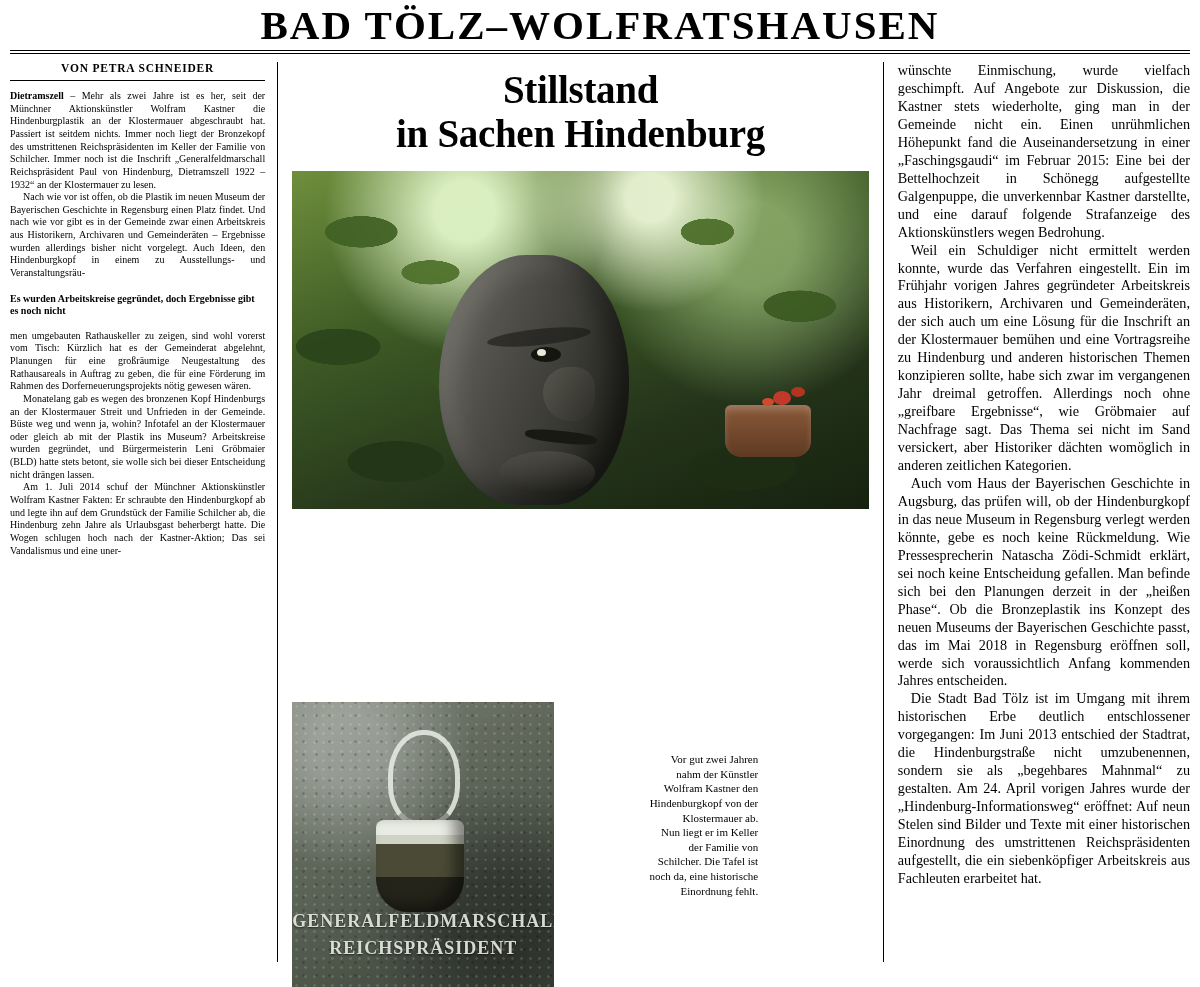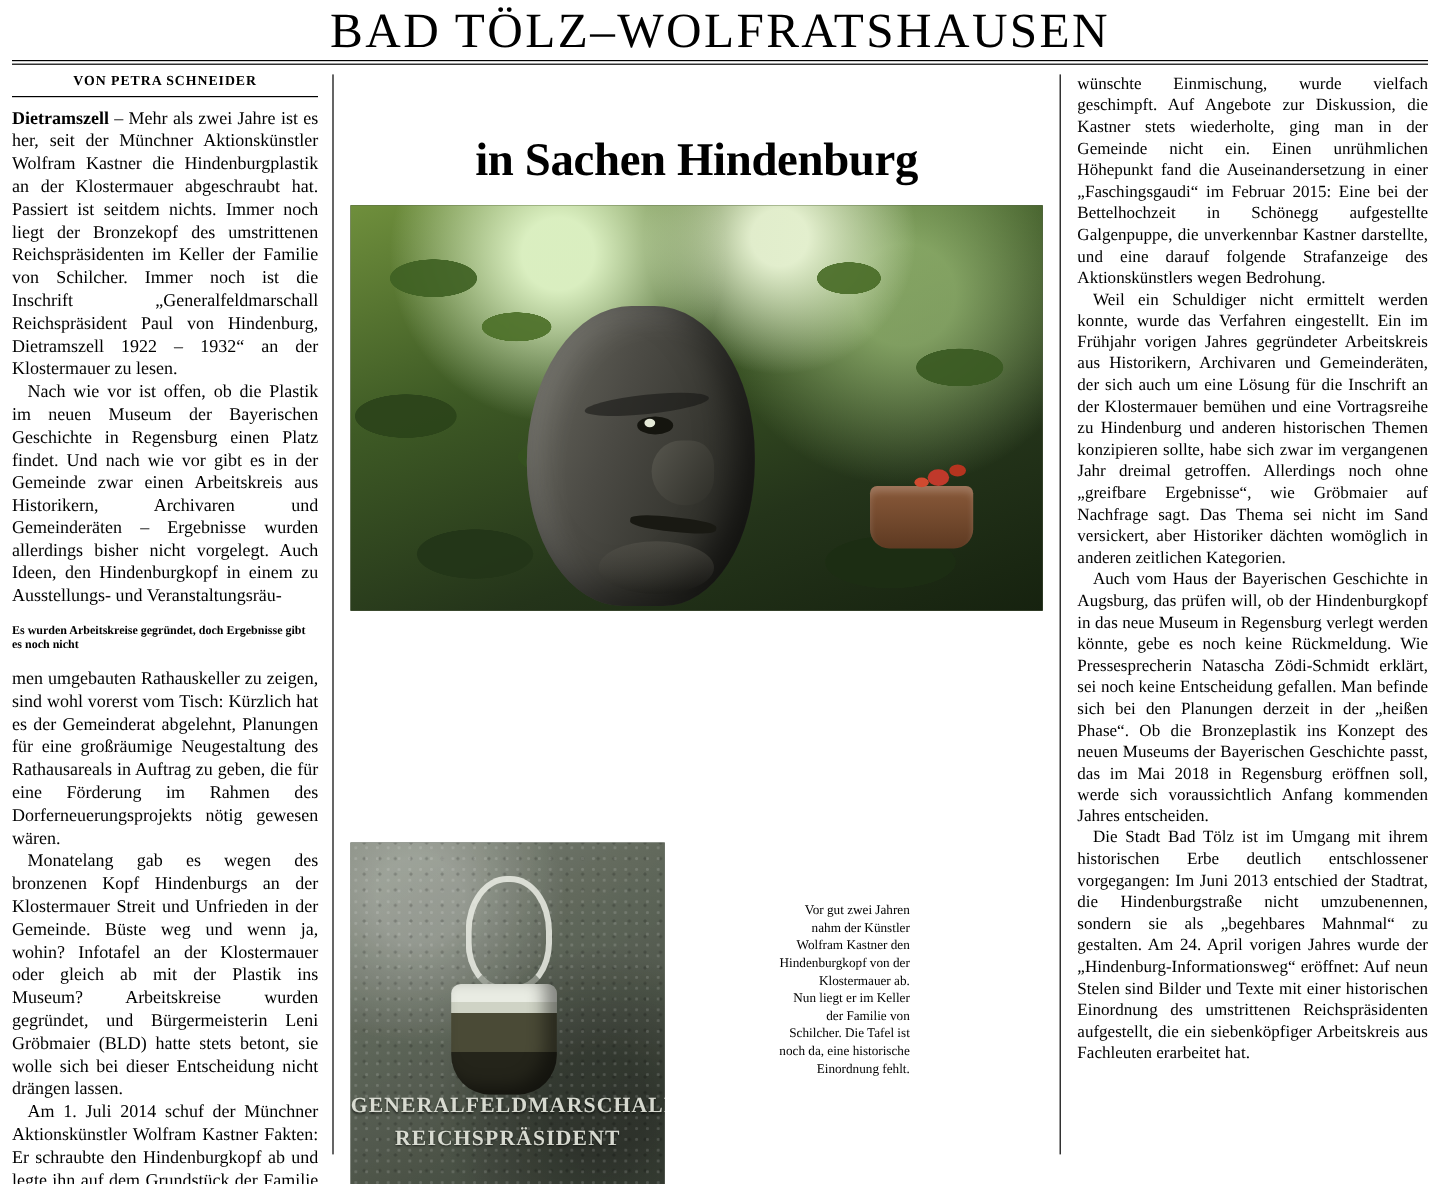--- a/index.html
+++ b/index.html
@@ -25,21 +25,21 @@
 
   
   .masthead {
     text-align: center;
     padding-top: 4px;
   }
   .masthead-title {
     font-family: "Liberation Serif", serif;
     font-size: 41px;
     letter-spacing: 2px;
-    font-weight: 400;
+    font-weight: 700;
     line-height: 1.05;
     white-space: nowrap;
   }
   .masthead-rule {
     border-bottom: 1px solid #000;
     margin: 3px 0 0 0;
   }
   .masthead-line2 {
     display: flex;
     align-items: baseline;
@@ -109,21 +109,21 @@
     font-variant: small-caps;
     letter-spacing: 0.8px;
     font-weight: bold;
     text-align: center;
     padding-bottom: 6px;
     border-bottom: 1px solid #000;
     margin-bottom: 9px;
     font-family: "Liberation Serif", serif;
   }
   p.body {
-    font-size: 15px;
+    font-size: 10px;
     line-height: 1.265;
     text-align: justify;
     margin: 0;
     hyphens: auto;
     -webkit-hyphens: auto;
     text-justify: inter-word;
   }
   p.body + p.body {
     text-indent: 13px;
   }
@@ -340,21 +340,21 @@
 
       <div class="subhead">Es wurden Arbeitskreise gegründet, doch Ergebnisse gibt es noch nicht</div>
 
       <p class="body">men umgebauten Rathauskeller zu zeigen, sind wohl vorerst vom Tisch: Kürzlich hat es der Gemeinderat abgelehnt, Planungen für eine großräumige Neugestaltung des Rathausareals in Auftrag zu geben, die für eine Förderung im Rahmen des Dorferneuerungsprojekts nötig gewesen wären.</p>
       <p class="body">Monatelang gab es wegen des bronzenen Kopf Hindenburgs an der Klostermauer Streit und Unfrieden in der Gemeinde. Büste weg und wenn ja, wohin? Infotafel an der Klostermauer oder gleich ab mit der Plastik ins Museum? Arbeitskreise wurden gegründet, und Bürgermeisterin Leni Gröbmaier (BLD) hatte stets betont, sie wolle sich bei dieser Entscheidung nicht drängen lassen.</p>
       <p class="body">Am 1. Juli 2014 schuf der Münchner Aktionskünstler Wolfram Kastner Fakten: Er schraubte den Hindenburgkopf ab und legte ihn auf dem Grundstück der Familie Schilcher ab, die Hindenburg zehn Jahre als Urlaubsgast beherbergt hatte. Die Wogen schlugen hoch nach der Kastner-Aktion; Das sei Vandalismus und eine uner-</p>
     </div>
 
     <div class="col col-mid">
       <h1 class="headline">
-        <br>
+        <span>Stillstand</span><br>
         <span>in Sachen Hindenburg</span>
       </h1>
 
 
       <div class="photo1">
         <div class="p1-sky"></div>
         <div class="p1-leaves"></div>
         <div class="p1-pot"></div>
         <div class="p1-flower"></div>
         <div class="p1-head">

